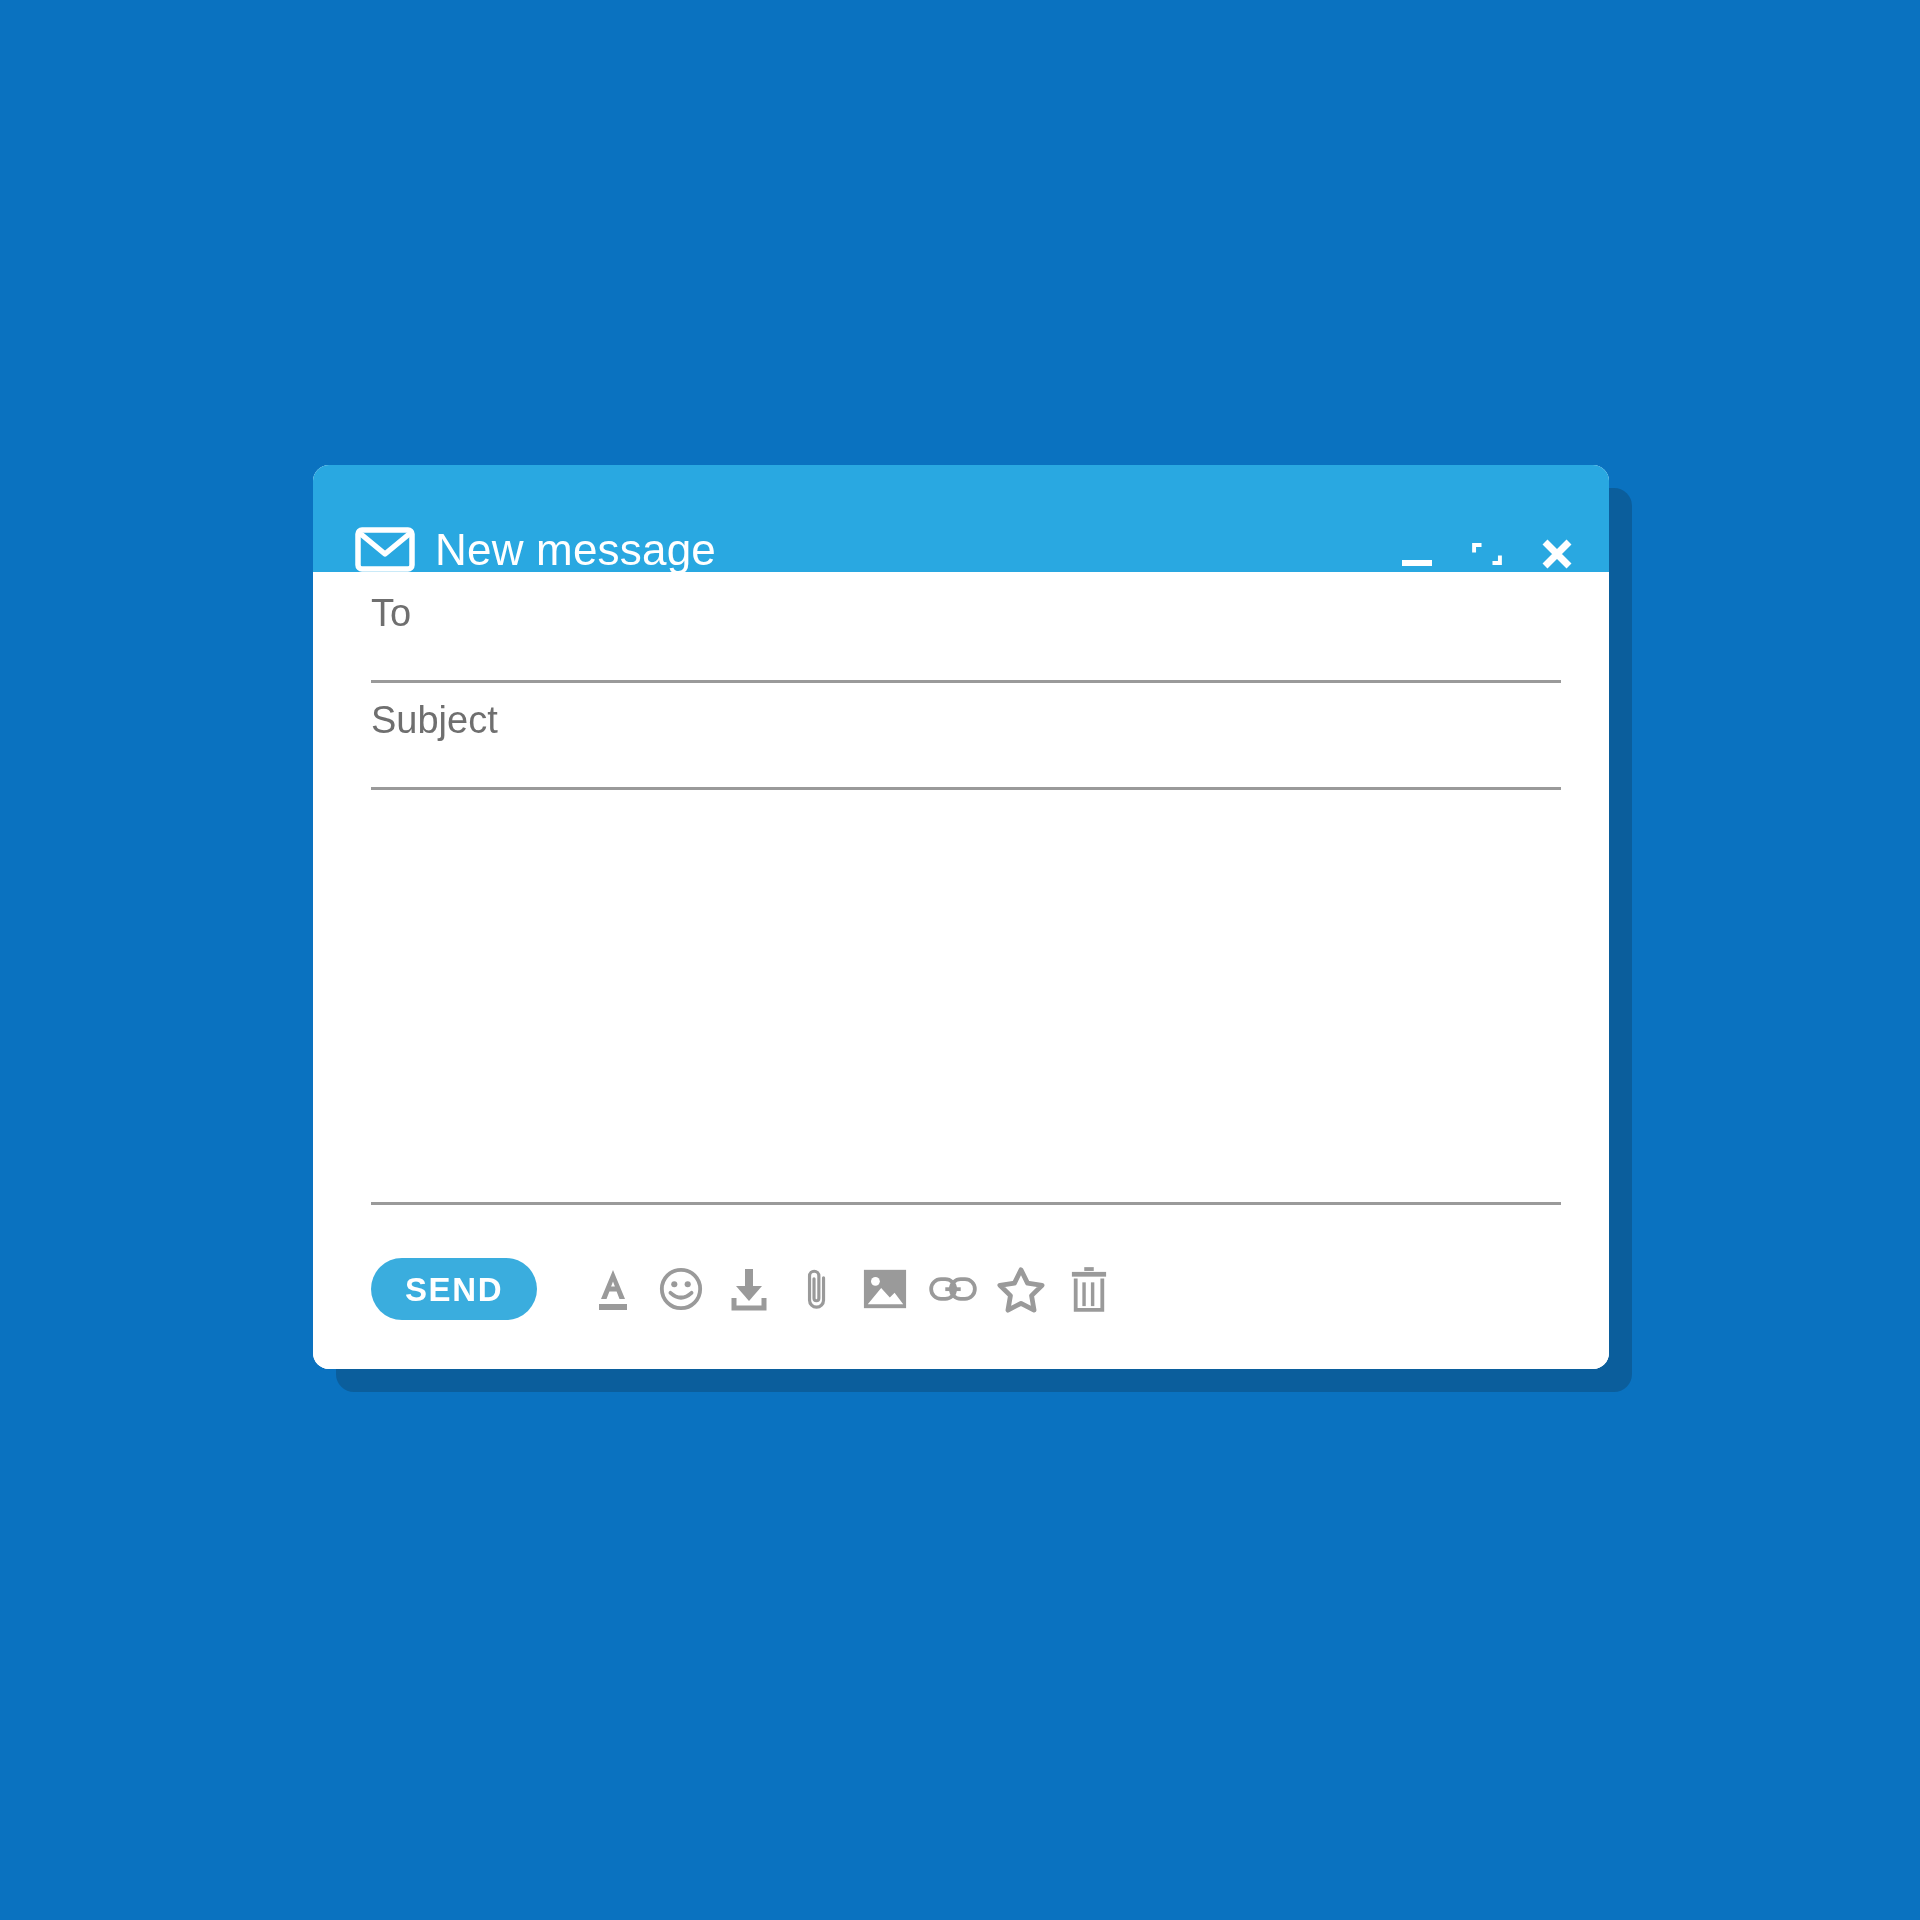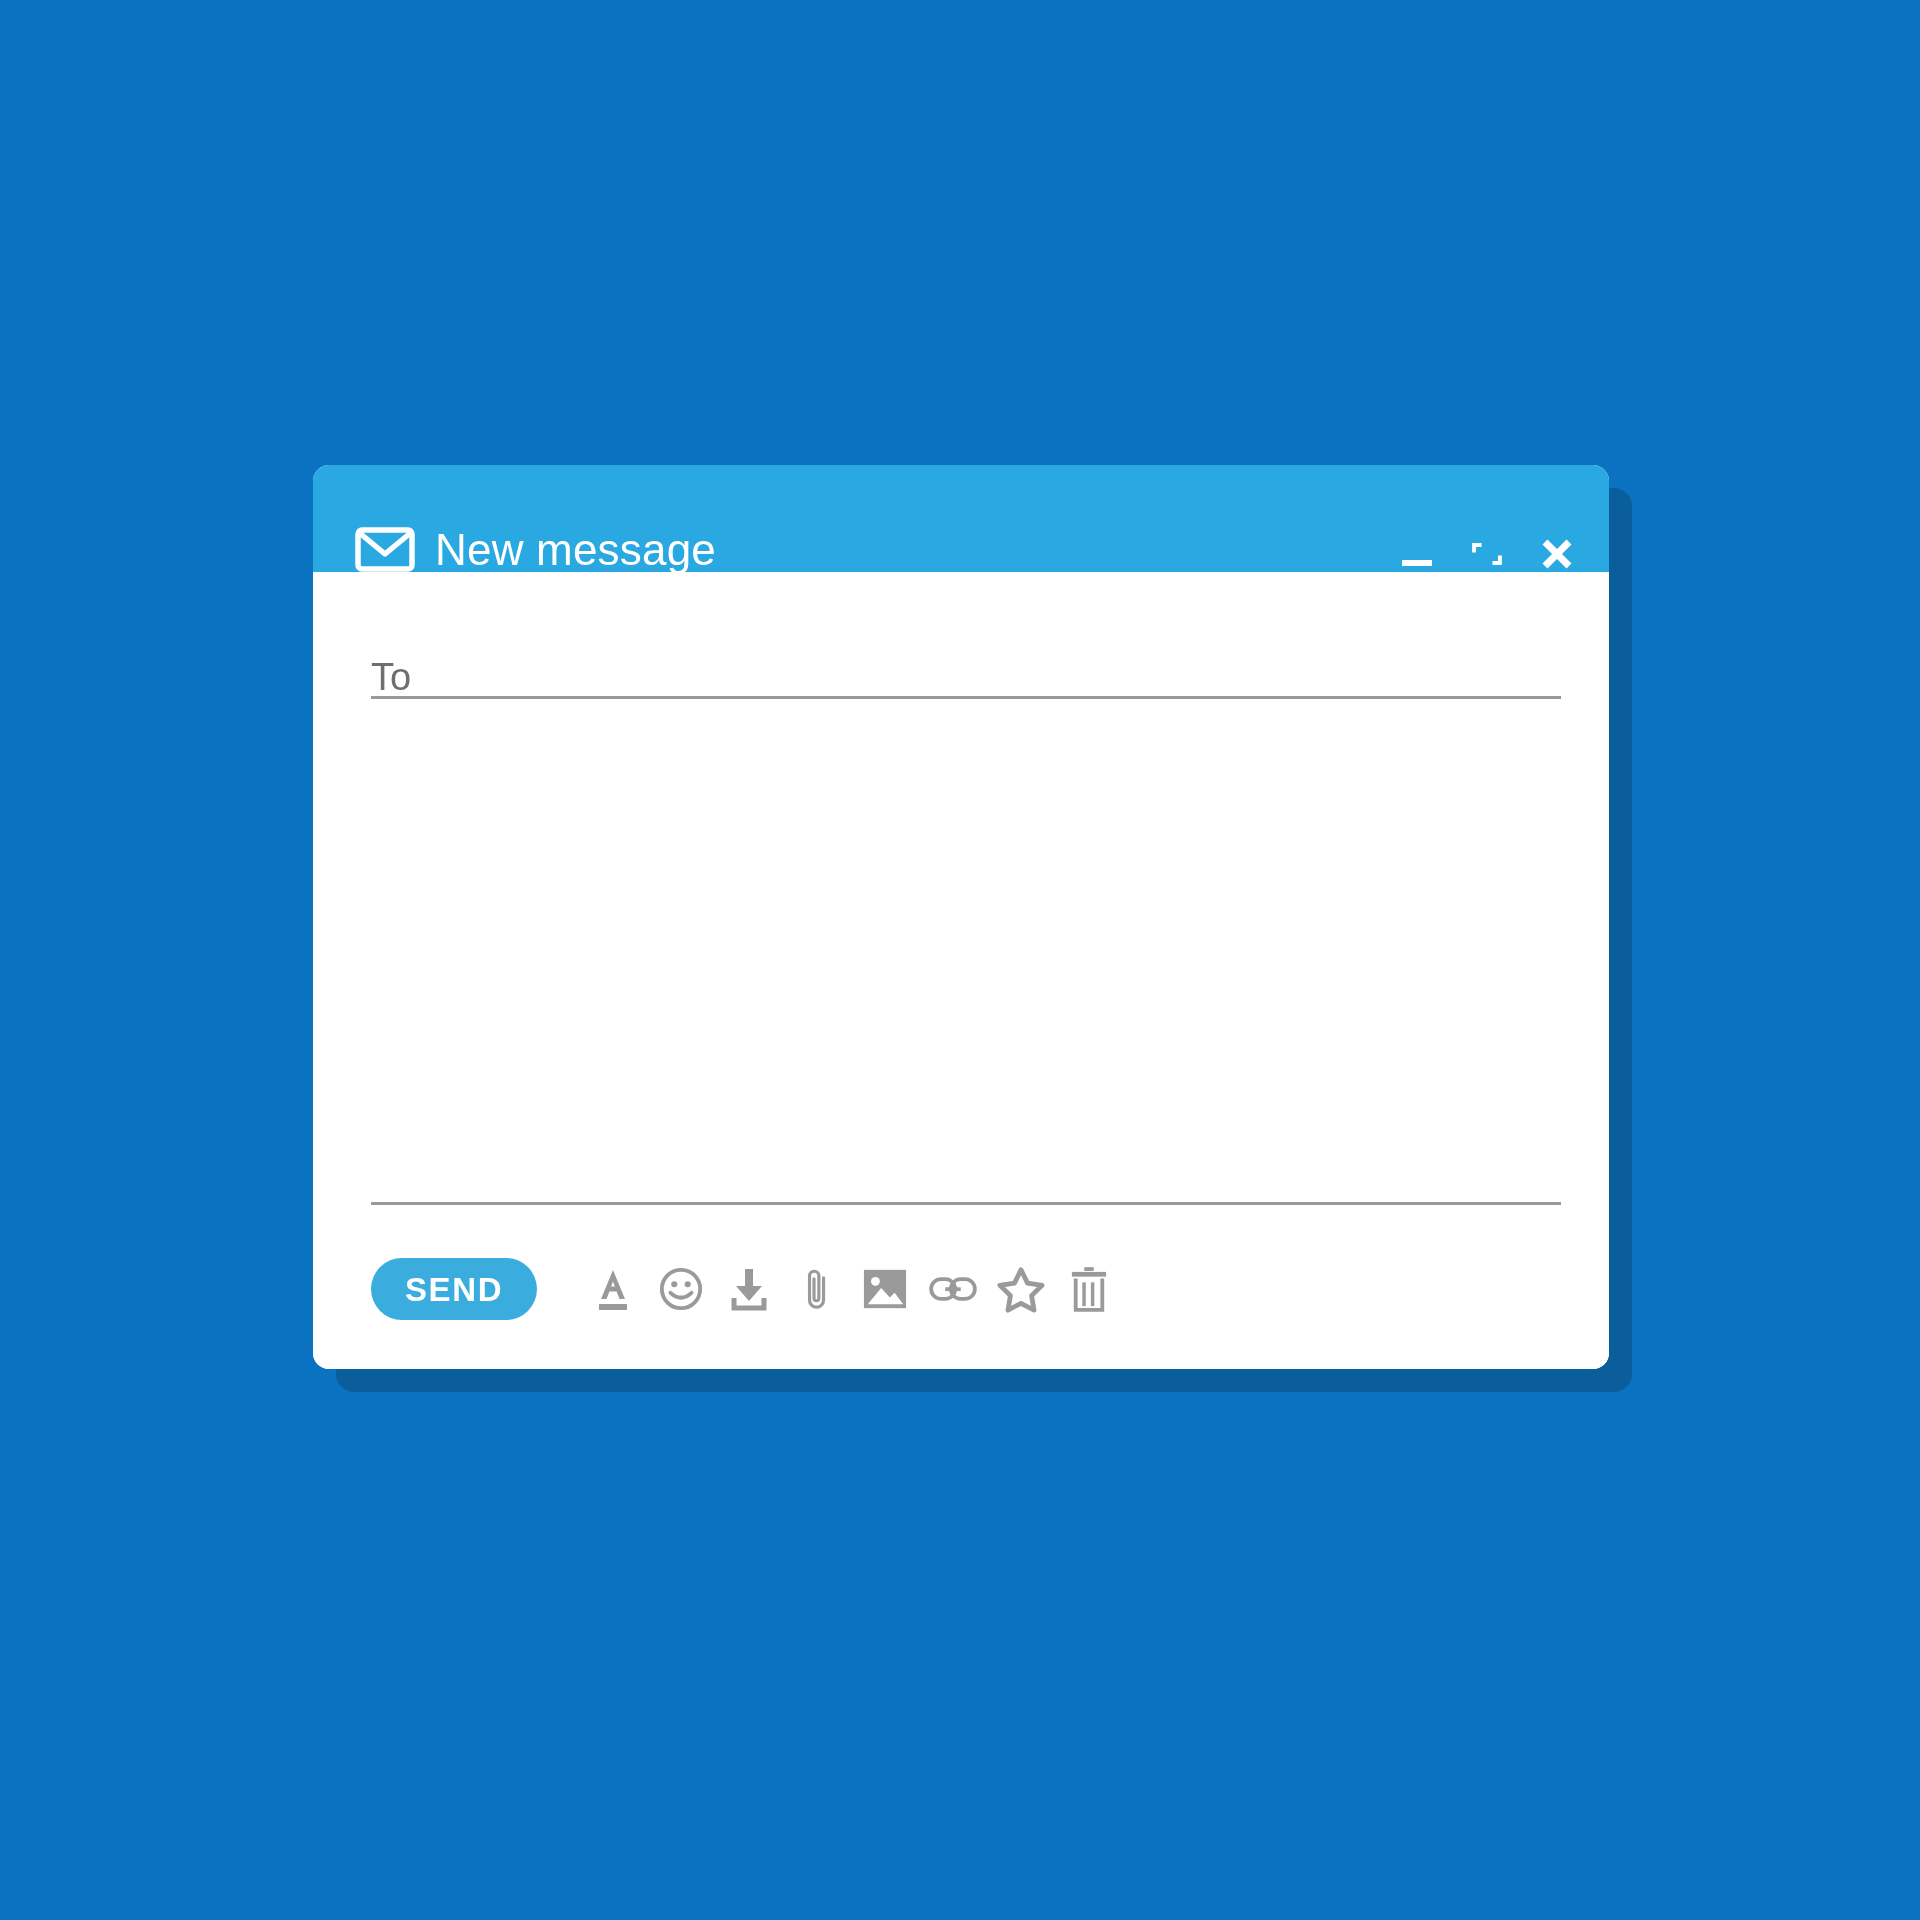--- a/index.html
+++ b/index.html
@@ -106,21 +106,21 @@
   }
 
   .field {
     position: relative;
     flex: 0 0 auto;
     height: 86px;
     border-bottom: 3px solid #9a9a9a;
     display: flex;
     align-items: flex-start;
   }
-  .field:first-child { padding-top: 38px; align-items: flex-end; }
+  .field:first-child { padding-top: 22px; }
   .field + .field { padding-top: 18px; }
   .field-label {
     font-size: 38px;
     color: #6f6f6f;
     line-height: 1;
     font-weight: 400;
   }
 
   .message-area {
     flex: 1 1 auto;
@@ -221,20 +221,23 @@
 
       </div>
     </div>
 
     <div class="compose-body">
 
       <div class="field">
         <span class="field-label">To</span>
       </div>
 
+      <div class="field">
+        <span class="field-label">Subject</span>
+      </div>
 
       <div class="message-area">
         <div class="message-text"></div>
       </div>
 
       <div class="toolbar">
 
         <button class="send-button" type="button">SEND</button>
 
         <div class="tool-icons">

